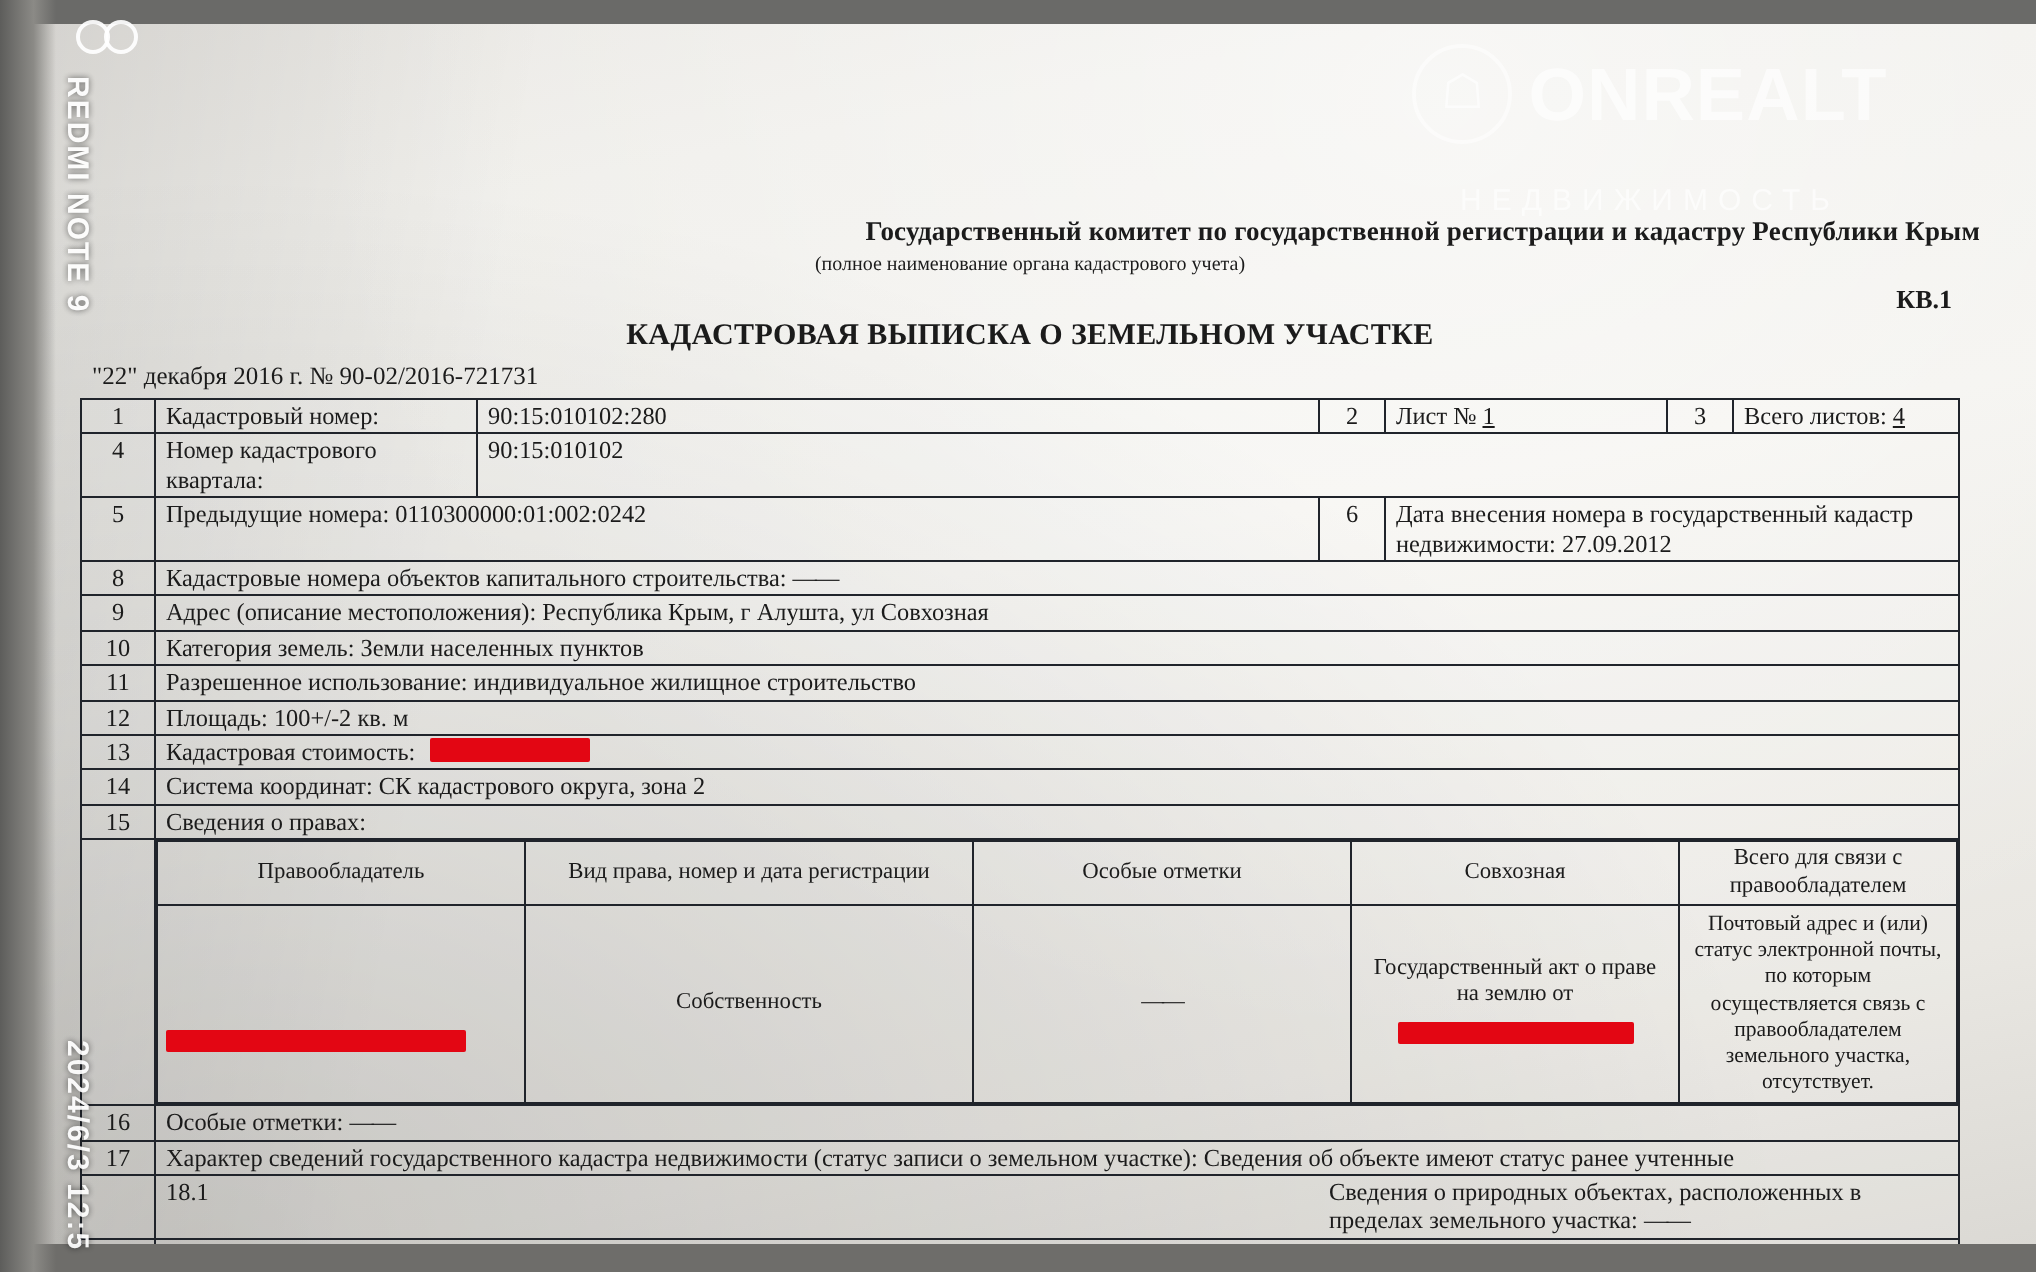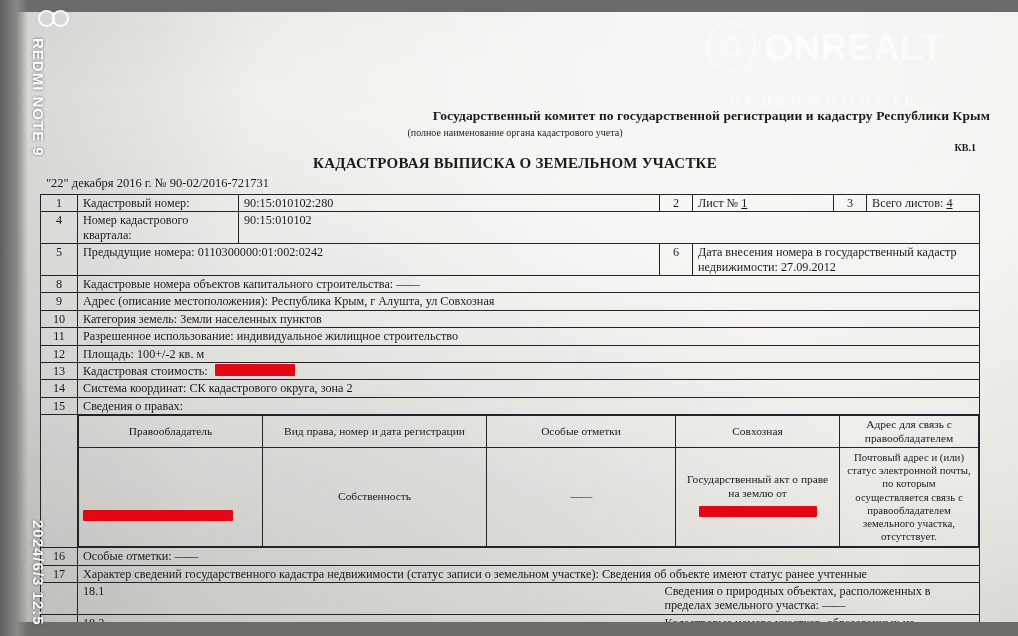--- a/index.html
+++ b/index.html
@@ -63,21 +63,21 @@
     margin-top: 84px;
     letter-spacing: .1px;
   }
   .title-sub {
     text-align: center;
     font-size: 10px;
     margin-top: 3px;
   }
   .form-code {
     text-align: right;
-    font-size: 10px;
+    font-size: 13px;
     font-weight: bold;
     margin-top: 4px;
     padding-right: 14px;
   }
   .title-main {
     text-align: center;
     font-weight: bold;
     font-size: 15px;
     margin-top: 2px;
     letter-spacing: .2px;
@@ -297,21 +297,21 @@
         <tr>
           <td class="num"></td>
           <td colspan="6" style="padding:0">
             <table class="rights">
               <thead>
                 <tr>
                   <th style="width:175px">Правообладатель</th>
                   <th style="width:215px">Вид права, номер и дата регистрации</th>
                   <th style="width:180px">Особые отметки</th>
                   <th style="width:155px">Совхозная</th>
-                  <th>Адрес для связь с правообладателем</th>
+                  <th>Всего для связи с правообладателем</th>
                 </tr>
               </thead>
               <tbody class="rights-body">
                 <tr>
                   <td>
                     <span class="redact" style="width:150px;display:block;margin:36px auto 0 0;"></span>
                   </td>
                   <td>Собственность</td>
                   <td class="dash">——</td>
                   <td>

